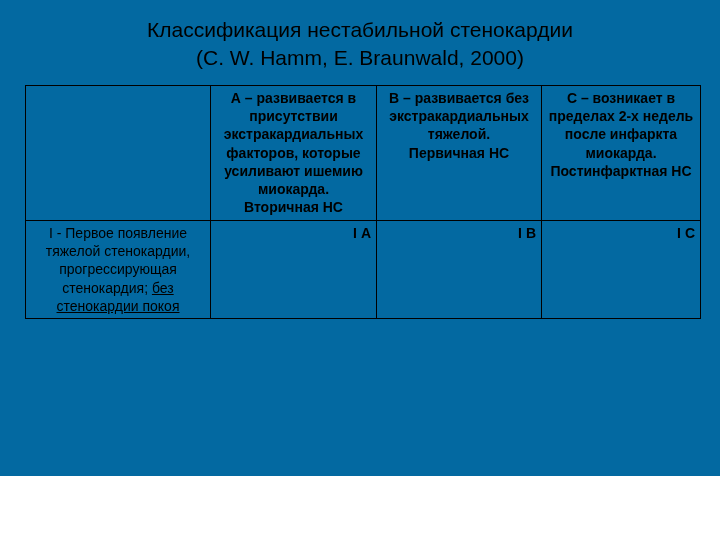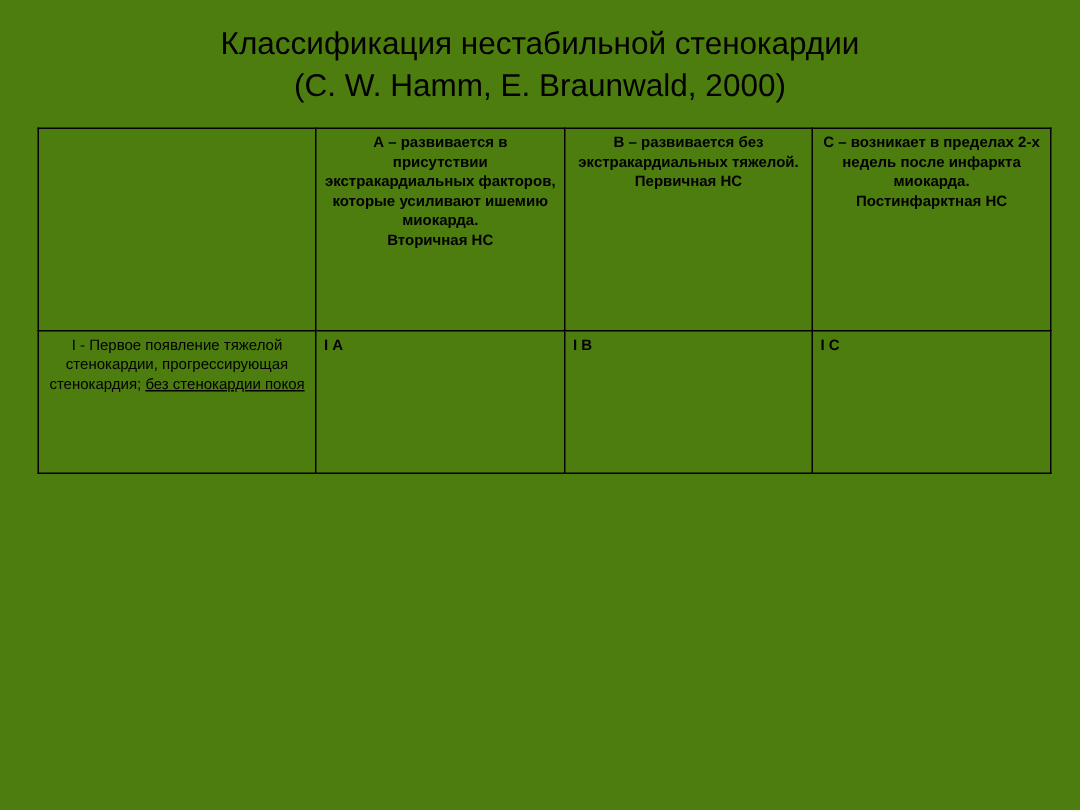--- a/index.html
+++ b/index.html
@@ -5,22 +5,22 @@
   * { margin: 0; padding: 0; box-sizing: border-box; }
   html, body { width: 720px; height: 540px; }
   body {
     background: #ffffff;
     font-family: "Liberation Sans", sans-serif;
     color: #000000;
   }
   .slide {
     position: relative;
     width: 720px;
-    height: 540px;
-    background: #4d7c0f;
+    height: 476px;
+    background: #0369a1;
     overflow: hidden;
   }
   .title {
     position: absolute;
     top: 16px;
     left: 0;
     width: 100%;
     text-align: center;
     font-size: 21px;
     line-height: 1.35;
@@ -30,37 +30,37 @@
     position: absolute;
     left: 25px;
     top: 85px;
     width: 675px;
     border-collapse: collapse;
     table-layout: fixed;
   }
   table.cls td {
     border: 1px solid #000000;
     vertical-align: top;
-    font-size: 10px;
+    font-size: 14px;
     line-height: 1.3;
     padding: 3px 5px 3px 5px;
     word-wrap: break-word;
     margin-top: 15px;
   }
   td.hdr {
     font-weight: bold;
     text-align: center;
     padding-top: 5px;
   }
   td.rowlabel {
     text-align: center;
   }
   td.letter {
     font-weight: bold;
-    text-align: left;
+    text-align: right;
     vertical-align: middle;
     font-size: 13.5px;
   }
   .u { text-decoration: underline; }
 </style>
 </head>
 <body>
 
 <div class="slide">
 

